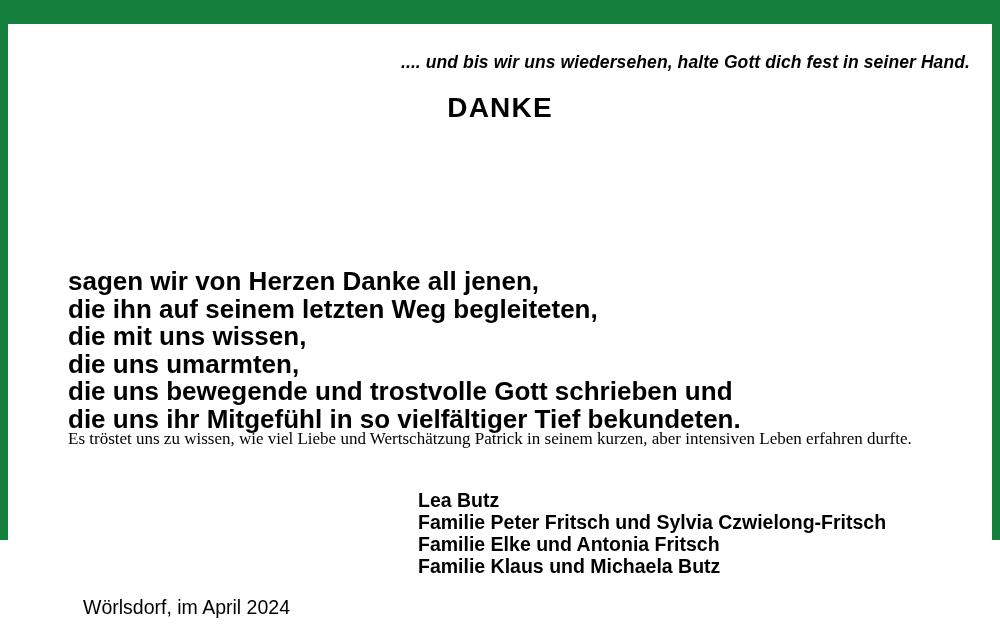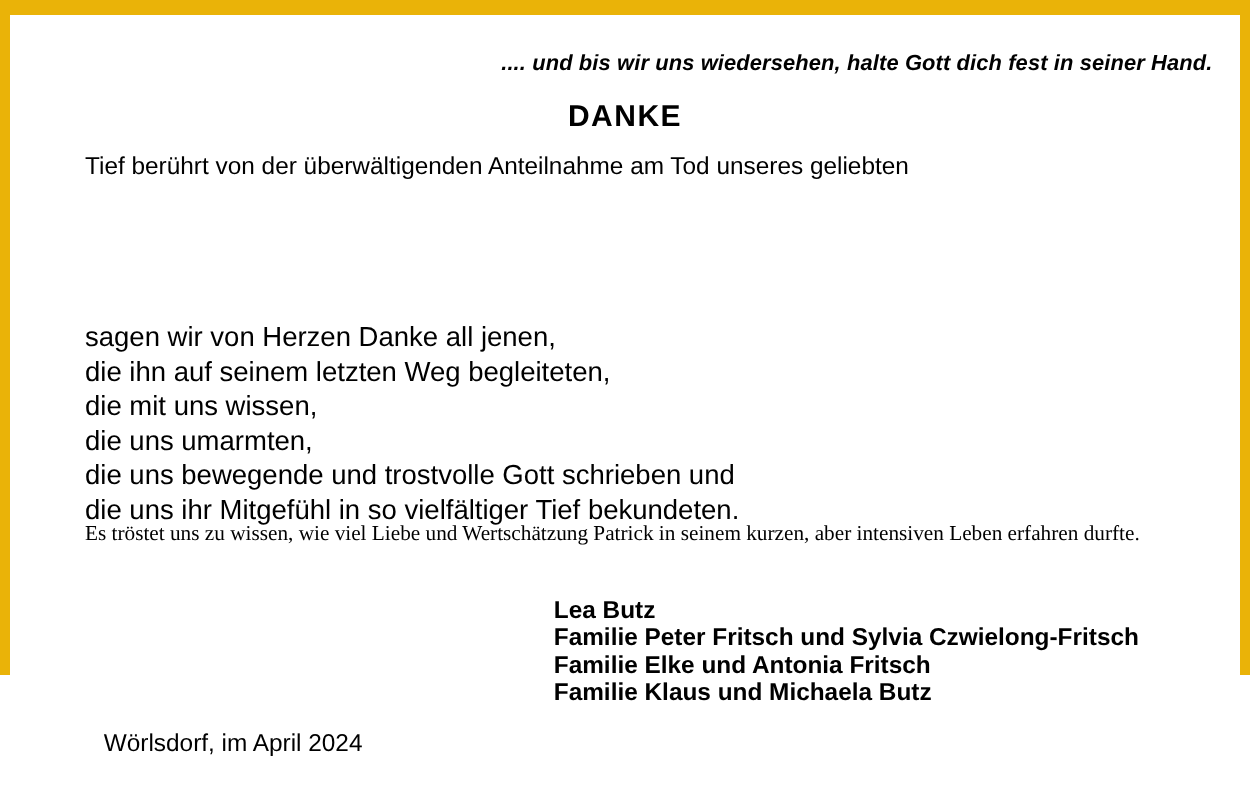--- a/index.html
+++ b/index.html
@@ -11,22 +11,22 @@
     width: 1000px;
     height: 638px;
     font-family: "Liberation Sans", sans-serif;
     color: #000000;
   }
   .page {
     position: relative;
     width: 1000px;
     height: 540px;
     box-sizing: border-box;
-    background: #eab308;
-    padding: 12px 8px 8px 8px;
+    background: #15803d;
+    padding: 24px 8px 8px 8px;
   }
   .card {
     position: relative;
     width: 984px;
     height: 622px;
     background: #ffffff;
     box-sizing: border-box;
     padding: 0;
     overflow: hidden;
   }
@@ -50,21 +50,21 @@
     letter-spacing: 0.1px;
   }
 
   .danke {
     position: absolute;
     left: 0;
     right: 0;
     top: 68px;
     text-align: center;
     font-weight: bold;
-    font-size: 24px;
+    font-size: 28px;
     letter-spacing: 1.2px;
   }
 
   .intro {
     position: absolute;
     left: 60px;
     top: 110px;
     font-size: 19.5px;
     white-space: nowrap;
   }
@@ -77,22 +77,23 @@
     text-align: center;
     font-size: 66px;
     line-height: 1.05;
     letter-spacing: 0.5px;
   }
 
   .thanks-block {
     position: absolute;
     left: 60px;
     top: 244px;
-    font-size: 22px;
+    font-size: 26px;
     line-height: 27.6px;
+    font-weight: bold;
   }
   .thanks-block div {
     white-space: nowrap;
   }
 
   .comfort {
     position: absolute;
     left: 60px;
     top: 402px;
     width: 880px;
@@ -101,21 +102,20 @@
     font-family: Liberation Serif, serif;
   }
 
   .signers {
     position: absolute;
     left: 410px;
     top: 466px;
     font-size: 19.5px;
     font-weight: bold;
     line-height: 21.5px;
-    margin-left: 25px;
   }
   .signers div {
     white-space: nowrap;
     padding-bottom: 0.5px;
   }
 
   .place {
     position: absolute;
     left: 75px;
     top: 572px;
@@ -126,21 +126,20 @@
 <body>
 
 <div class="page">
   <div class="card">
     <div class="inner">
 
       <div class="motto">.... und bis wir uns wiedersehen, halte Gott dich fest in seiner Hand.</div>
 
       <div class="danke">DANKE</div>
 
-      <div class="intro">Tief berührt von der überwältigenden Anteilnahme am Tod unseres geliebten</div>
 
 
       <div class="thanks-block">
         <div>sagen wir von Herzen Danke all jenen,</div>
         <div>die ihn auf seinem letzten Weg begleiteten,</div>
         <div>die mit uns wissen,</div>
         <div>die uns umarmten,</div>
         <div>die uns bewegende und trostvolle Gott schrieben und</div>
         <div>die uns ihr Mitgefühl in so vielfältiger Tief bekundeten.</div>
       </div>

